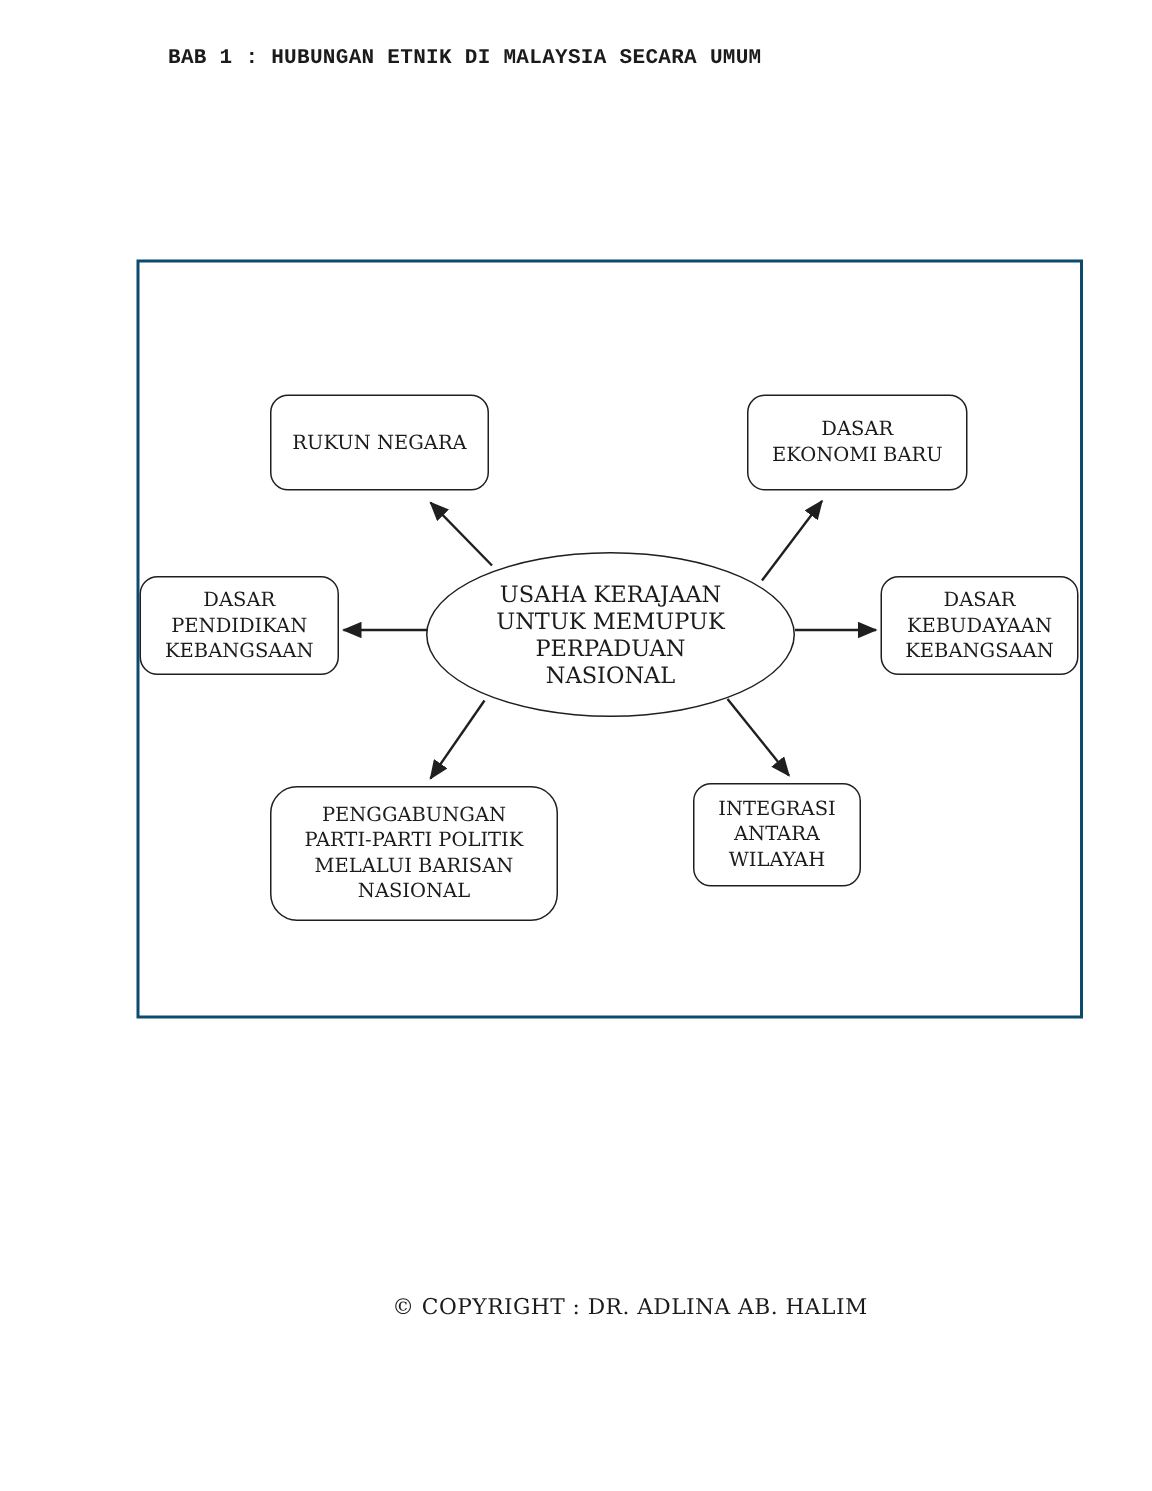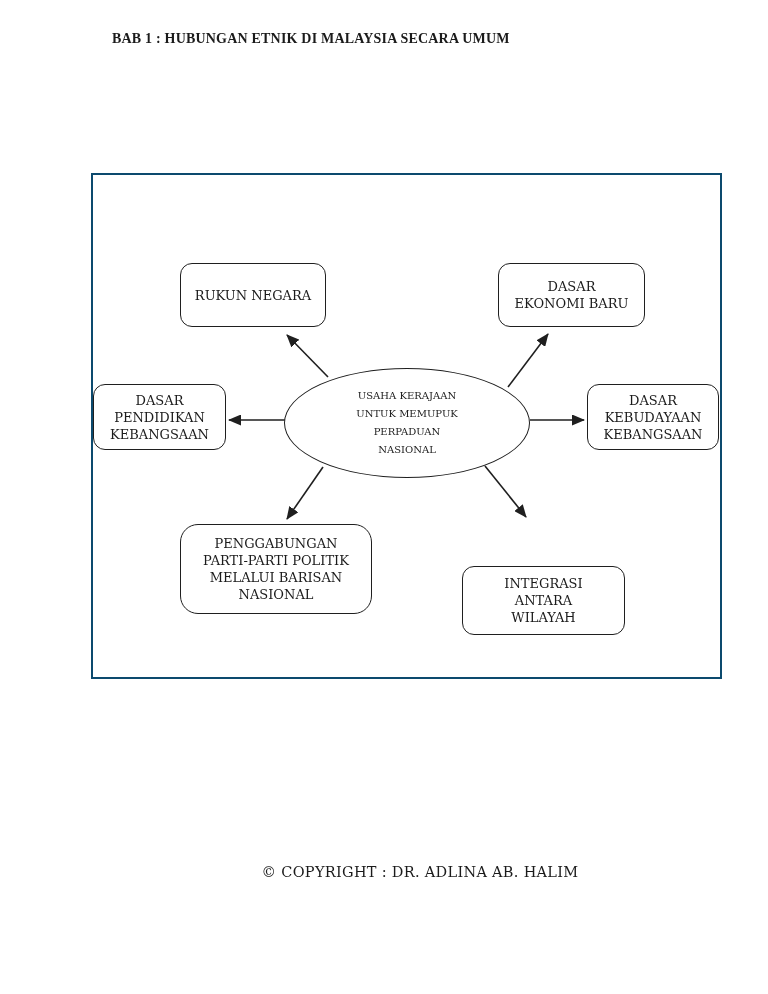--- a/index.html
+++ b/index.html
@@ -8,21 +8,21 @@
     width:768px;height:994px;
     background:#ffffff;
     font-family:"DejaVu Serif", serif;
     color:#1b1b1b;
     overflow:hidden;
     margin:0 auto;
   }
   .doc-title{
     position:absolute;
     left:112px;top:31px;
-    font-family:Liberation Serif, serif;
+    font-family:Liberation Mono, monospace;
     font-weight:bold;
     font-size:14px;
     letter-spacing:0.2px;
     white-space:nowrap;
   }
   .frame{
     position:absolute;
     left:91px;top:173px;
     width:631px;height:506px;
     border:2px solid #0c4a6e;
@@ -40,31 +40,31 @@
     text-align:center;
     white-space:pre-line;
     font-size:13px;line-height:17px;
     background:#ffffff;
   }
   .node-rukun       {left:87px; top:88px;  width:146px;height:64px;}
   .node-ekonomi     {left:405px;top:88px;  width:147px;height:64px;}
   .node-pendidikan  {left:0px;  top:209px; width:133px;height:66px;}
   .node-kebudayaan  {left:494px;top:209px; width:132px;height:66px;}
   .node-penggabungan{left:87px; top:349px; width:192px;height:90px;border-radius:18px;}
-  .node-integrasi   {left:369px;top:347px; width:163px;height:69px;margin-top:44px;}
+  .node-integrasi   {left:369px;top:347px; width:112px;height:69px;}
   .center-ellipse{
     position:absolute;
     left:191px;top:193px;width:246px;height:110px;
     border:1.5px solid #1f1f1f;
     border-radius:50%;
     box-sizing:border-box;
     display:flex;align-items:center;justify-content:center;
     text-align:center;
     white-space:pre-line;
-    font-size:10px;line-height:18px;
+    font-size:15px;line-height:18px;
     background:#ffffff;
   }
   .footer{
     position:absolute;
     left:0;top:864px;width:768px;
     padding-left:72px;
     box-sizing:border-box;
     text-align:center;
     font-size:14.5px;
     letter-spacing:0.3px;

